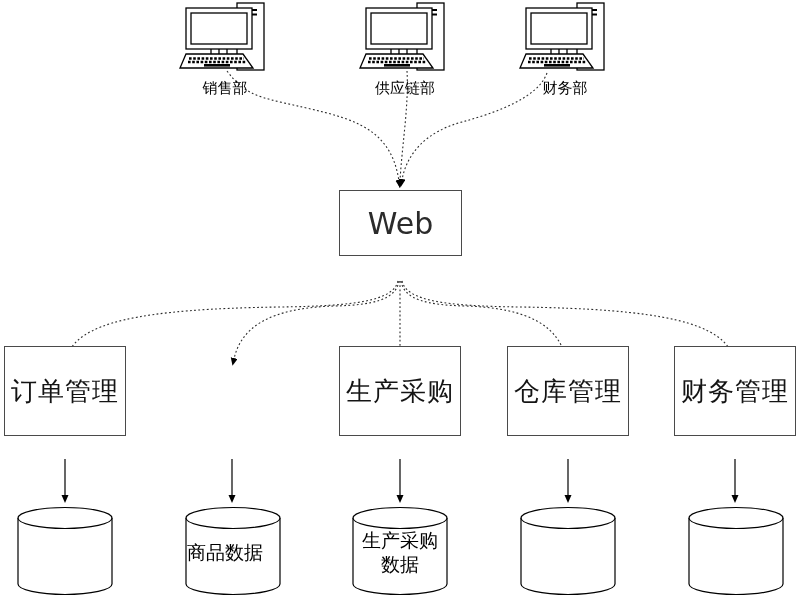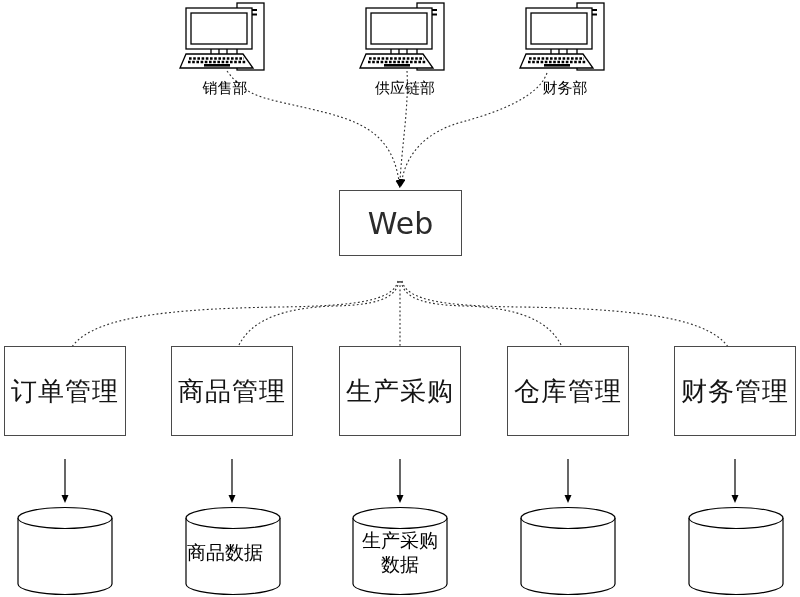--- a/index.html
+++ b/index.html
@@ -102,23 +102,20 @@
   <div class="client-label c2">财务部</div>
   <div class="client-label c1">供应链部</div>
 
   <div class="box hub">
     <span>Web</span>
   </div>
 
   <div class="box module m0">
     <span>订单管理</span>
   </div>
-  <div class="box module m1">
-    <span>商品管理</span>
-  </div>
   <div class="box module m2">
     <span>生产采购</span>
   </div>
   <div class="box module m4">
     <span>财务管理</span>
   </div>
   <div class="box module m3">
     <span>仓库管理</span>
   </div>
 

